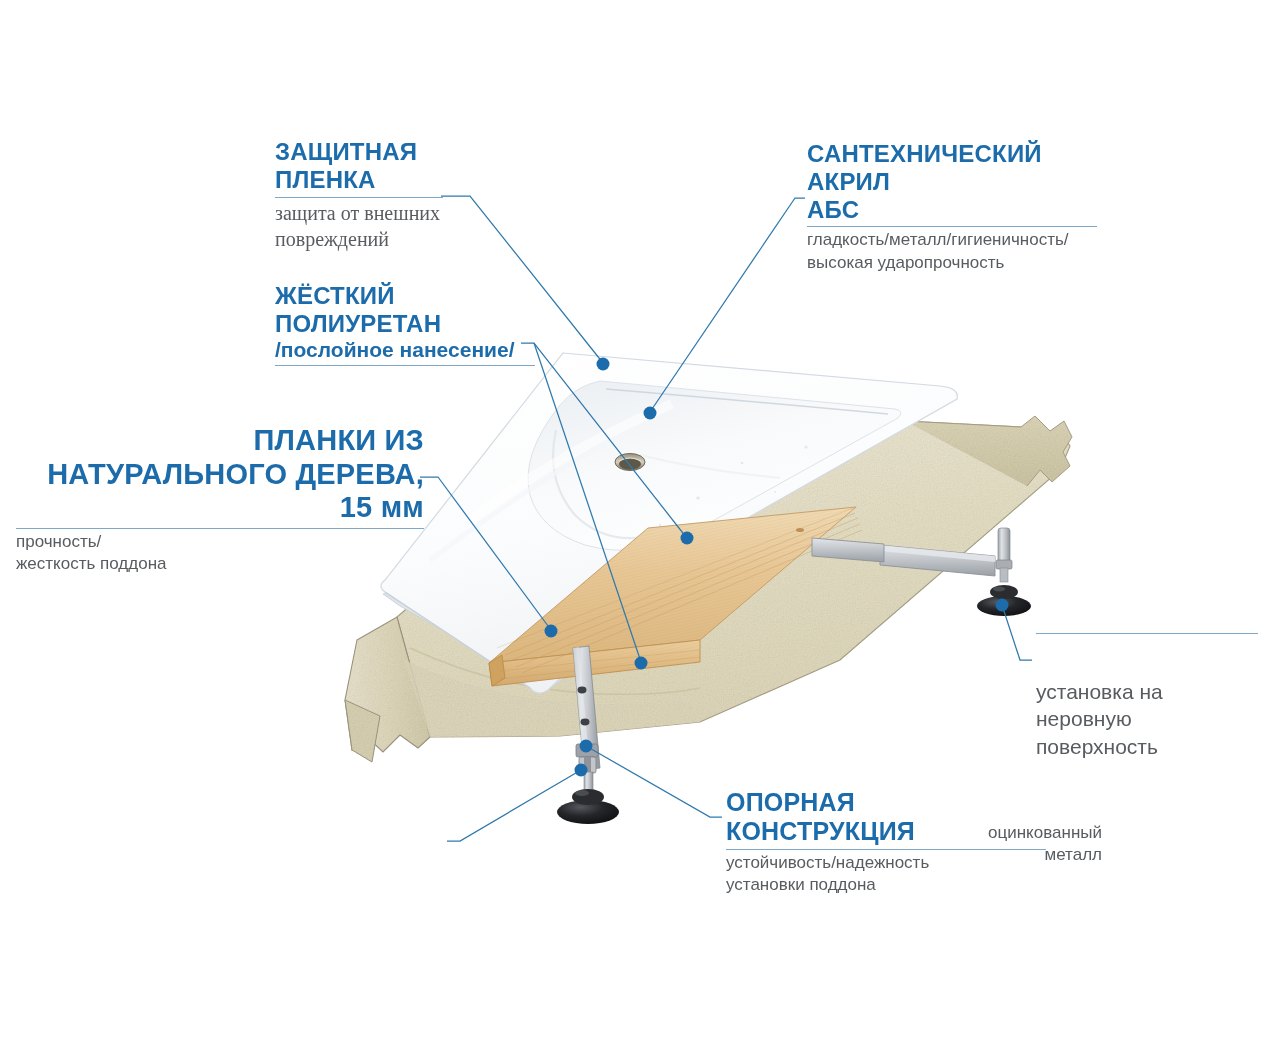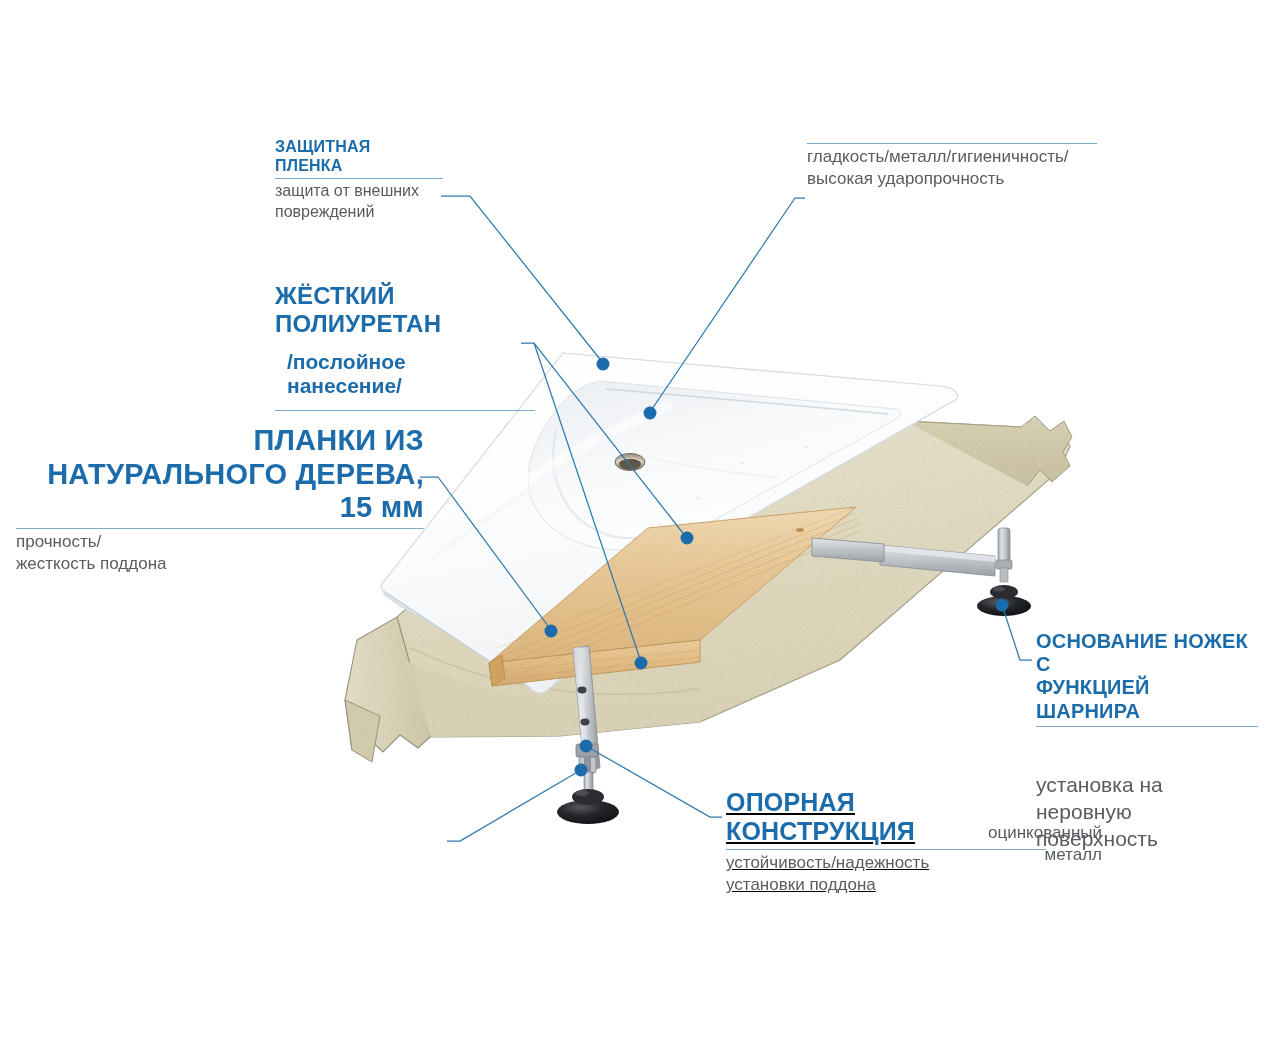--- a/index.html
+++ b/index.html
@@ -27,37 +27,37 @@
     font-weight: bold;
     letter-spacing: 0.2px;
     line-height: 1.16;
     margin: 0;
     white-space: pre-line;
   }
   .callout .subtitle {
     color: #1c6cab;
     font-weight: bold;
     line-height: 1.16;
-    margin: 12px;
+    margin: 0;
   }
   .callout .rule {
     height: 1px;
     background: #7fa9cb;
     margin: 3px 0 2px 0;
   }
   .callout .desc {
     color: #585c60;
     line-height: 1.30;
     margin: 0;
     white-space: pre-line;
   }
 
   
-  .c-film  .title { font-size: 16px; }
-  .c-film  .desc  { font-size: 16px; }
+  .c-film  .title { font-size: 24px; }
+  .c-film  .desc  { font-size: 20px; font-family: Liberation Serif, serif; }
 
   .c-acryl .title { font-size: 24px; }
   .c-acryl .desc  { font-size: 17px; }
 
   .c-poly  .title { font-size: 24px; }
   .c-poly  .subtitle { font-size: 21px; }
   .c-poly  .desc  { font-size: 16px; }
 
   .c-wood  .title { font-size: 29px; text-align: right; }
   .c-wood  .desc  { font-size: 17px; }
@@ -351,20 +351,22 @@
 
   <div class="callout c-film" style="left:275px; top:138px; width:168px;">
     <div class="title">ЗАЩИТНАЯ
 ПЛЕНКА</div>
     <div class="rule"></div>
     <div class="desc">защита от внешних
 повреждений</div>
   </div>
 
   <div class="callout c-acryl" style="left:807px; top:140px; width:290px;">
+    <div class="title">САНТЕХНИЧЕСКИЙ АКРИЛ
+АБС</div>
     <div class="rule"></div>
     <div class="desc">гладкость/металл/гигиеничность/
 высокая ударопрочность</div>
   </div>
 
   <div class="callout c-poly" style="left:275px; top:282px; width:260px;">
     <div class="title">ЖЁСТКИЙ
 ПОЛИУРЕТАН</div>
     <div class="subtitle">/послойное нанесение/</div>
     <div class="rule"></div>
@@ -372,28 +374,26 @@
 
   <div class="callout c-wood" style="left:16px; top:424px; width:408px;">
     <div class="title">ПЛАНКИ ИЗ
 НАТУРАЛЬНОГО ДЕРЕВА, 15 мм</div>
     <div class="rule"></div>
     <div class="desc">прочность/
 жесткость поддона</div>
   </div>
 
   <div class="callout c-hinge" style="left:1036px; top:630px; width:222px;">
-    <div class="title">ОСНОВАНИЕ НОЖЕК С
-ФУНКЦИЕЙ ШАРНИРА</div>
     <div class="rule"></div>
     <div class="desc">установка на неровную
 поверхность</div>
   </div>
 
-  <div class="callout c-frame" style="left:726px; top:788px; width:320px;text-decoration:underline;">
+  <div class="callout c-frame" style="left:726px; top:788px; width:320px;">
     <div class="title">ОПОРНАЯ КОНСТРУКЦИЯ</div>
     <div class="rule"></div>
     <div class="desc">устойчивость/надежность
 установки поддона</div>
   </div>
 
   <div class="callout" style="left:962px; top:822px; width:140px;">
     <div class="desc-right" style="font-size:17px; color:#585c60; line-height:1.30; text-align:right; white-space:pre-line;">оцинкованный
 металл</div>
   </div>

